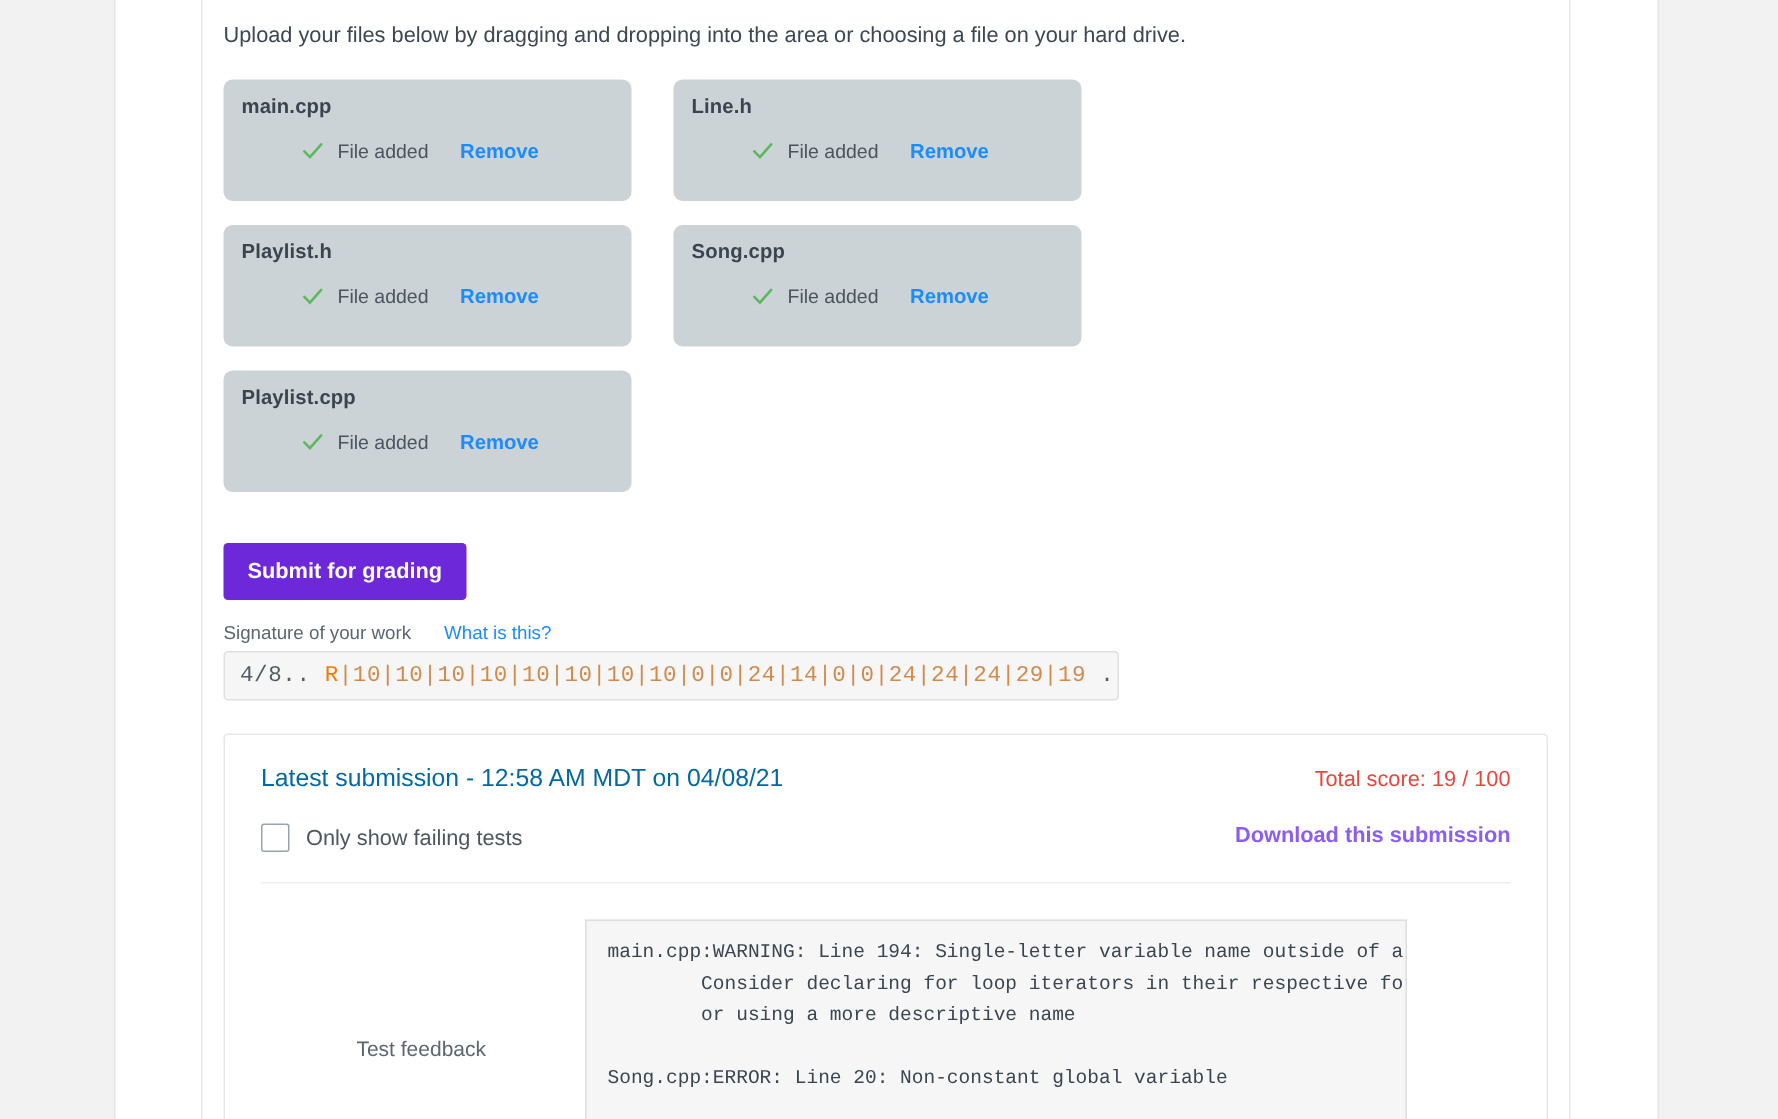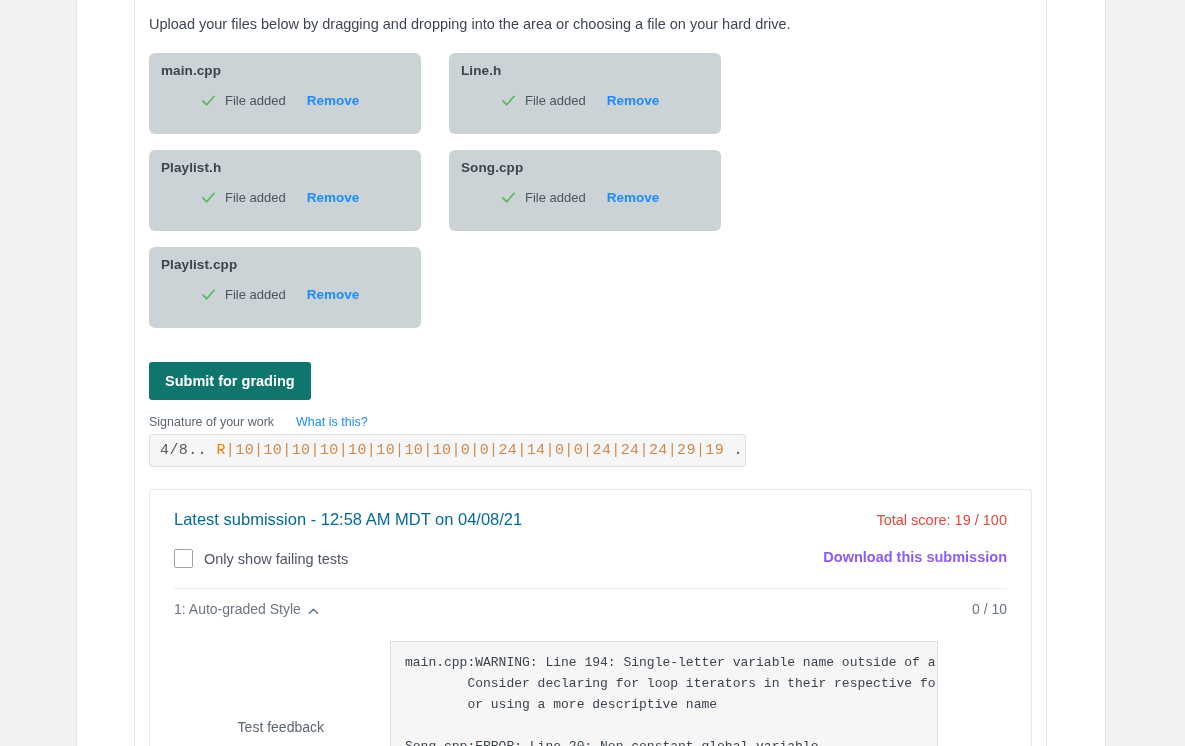--- a/index.html
+++ b/index.html
@@ -87,21 +87,21 @@
     font-weight: bold;
     color: #1a8cff;
     cursor: pointer;
     margin-left: 12px;
   }
 
   
   .submit-btn {
     display: inline-block;
     margin-top: 34px;
-    background: #0f766e;
+    background: #6d28d9;
     color: #ffffff;
     border: none;
     border-radius: 3px;
     font-family: "Liberation Sans", sans-serif;
     font-size: 14.5px;
     font-weight: bold;
     padding: 11px 16px;
     cursor: pointer;
   }
 
@@ -343,31 +343,20 @@
         <div class="submission-subhead">
           <div class="failing-toggle">
             <span class="checkbox-box"></span>
             <span class="failing-label">Only show failing tests</span>
           </div>
           <span class="download-link">Download this submission</span>
         </div>
 
         <div class="divider"></div>
 
-        <div class="test-head">
-          <span class="test-name">
-            <span>1: Auto-graded Style</span>
-            <span class="chevron">
-              <svg viewBox="0 0 12 12" width="11" height="11">
-                  <path d="M1.5 8 L6 3.5 L10.5 8" fill="none" stroke="#5b7a99" stroke-width="1.6" stroke-linecap="round" stroke-linejoin="round"></path>
-                </svg>
-            </span>
-          </span>
-          <span class="test-score">0 / 10</span>
-        </div>
 
         <div class="feedback-row">
           <div class="feedback-label">Test feedback</div>
           <div class="feedback-box">
             <pre class="feedback-pre">main.cpp:WARNING: Line 194: Single-letter variable name outside of a for
         Consider declaring for loop iterators in their respective for lo
         or using a more descriptive name
 
 Song.cpp:ERROR: Line 20: Non-constant global variable
 

